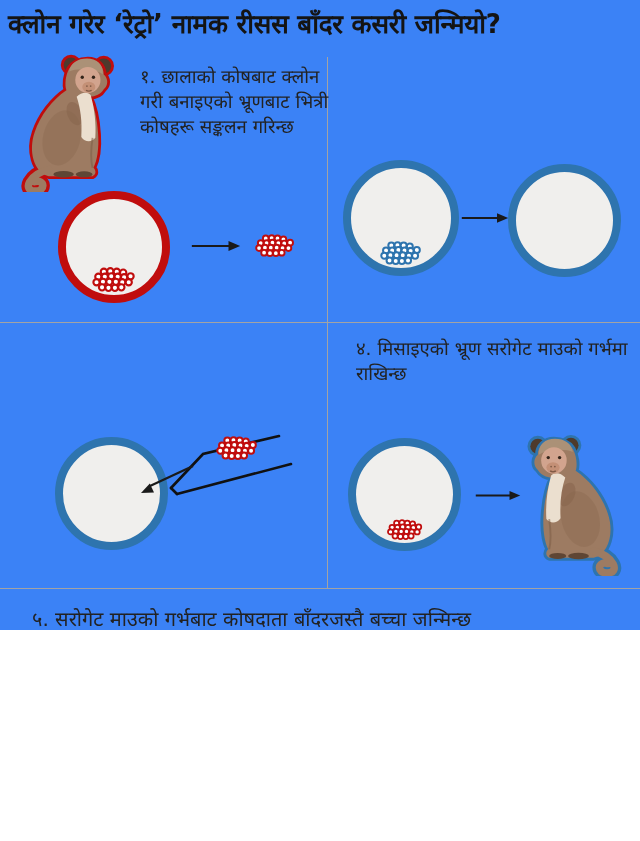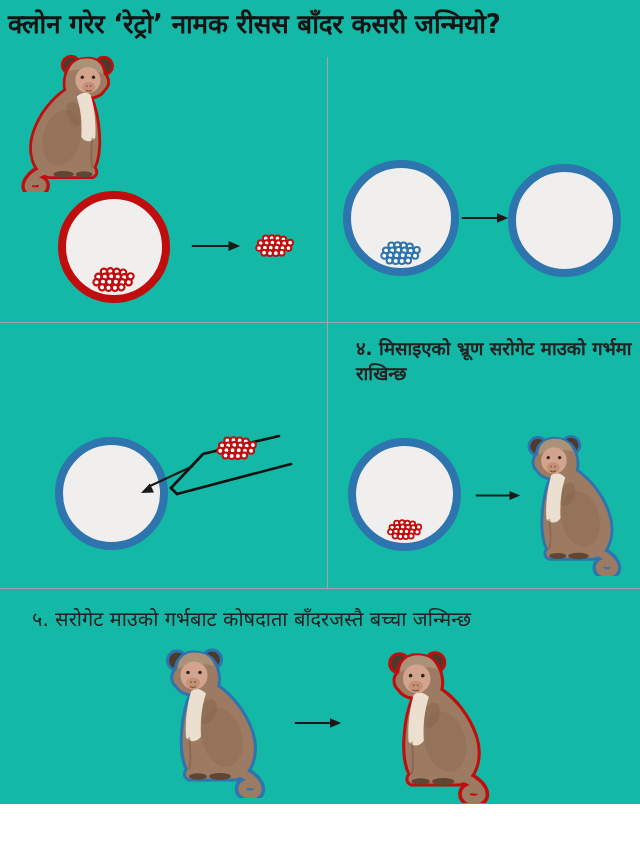--- a/index.html
+++ b/index.html
@@ -1,28 +1,28 @@
 <!DOCTYPE html>
 <html><head>
 <meta charset="utf-8">
 <style>
   html,body{margin:0;padding:0;background:#fff;}
   .stage{
-    position:relative;width:640px;height:804px;background:#14b8a6;overflow:hidden;
+    position:relative;width:640px;height:630px;background:#3b82f6;overflow:hidden;
     font-family:"DejaVu Sans","Liberation Sans",sans-serif;color:#1d1d1b;
   }
   .title{
     position:absolute;left:8px;top:8px;width:624px;
     font-size:26px;font-weight:bold;line-height:1.25;color:#141414;letter-spacing:-0.2px;
   }
   .step-text{position:absolute;font-size:18.5px;line-height:1.36;color:#222;}
   .t1{left:140px;top:64px;width:195px;}
   .t2{left:356px;top:64px;width:276px;}
   .t3{left:26px;top:336px;width:304px;}
-  .t4{left:356px;top:336px;width:276px;font-weight:bold;}
+  .t4{left:356px;top:336px;width:276px;}
   .t5{left:16px;top:606px;width:612px;font-size:20px;margin-left:16px;}
 
   
   .vline{position:absolute;left:327px;top:57px;width:1px;height:531px;background:#a3a3a3;}
   .hline{position:absolute;left:0;width:640px;height:1px;background:#a3a3a3;}
   .hline.r1{top:322px;}
   .hline.r2{top:588px;}
   .footline{position:absolute;left:0;top:813px;width:640px;height:2px;background:#b4b4b4;}
 
   
@@ -119,20 +119,21 @@
 
   <div class="title">क्लोन गरेर ‘रेट्रो’ नामक रीसस बाँदर कसरी जन्मियो?</div>
 
   <div class="vline"></div>
   <div class="hline r1"></div>
   <div class="hline r2"></div>
 
   <svg class="monkey red-out flip" style="left:16px;top:52px;width:112px;height:140px;">
       <use href="#monkey"></use>
     </svg>
+  <div class="step-text t1">१. छालाको कोषबाट क्लोन गरी बनाइएको भ्रूणबाट भित्री कोषहरू सङ्कलन गरिन्छ</div>
   <div class="embryo red" style="left:58px;top:191px;width:112px;height:112px;">
     <svg class="cells-in cl-red" style="width:46px;height:26px;">
         <use href="#cells"></use>
       </svg>
   </div>
   <svg class="arrow" style="left:191px;top:240px;width:50px;height:12px;">
       <use href="#arrow"></use>
     </svg>
   <svg class="cluster cl-red" style="left:254px;top:234px;width:42px;height:24px;">
       <use href="#cells"></use>

